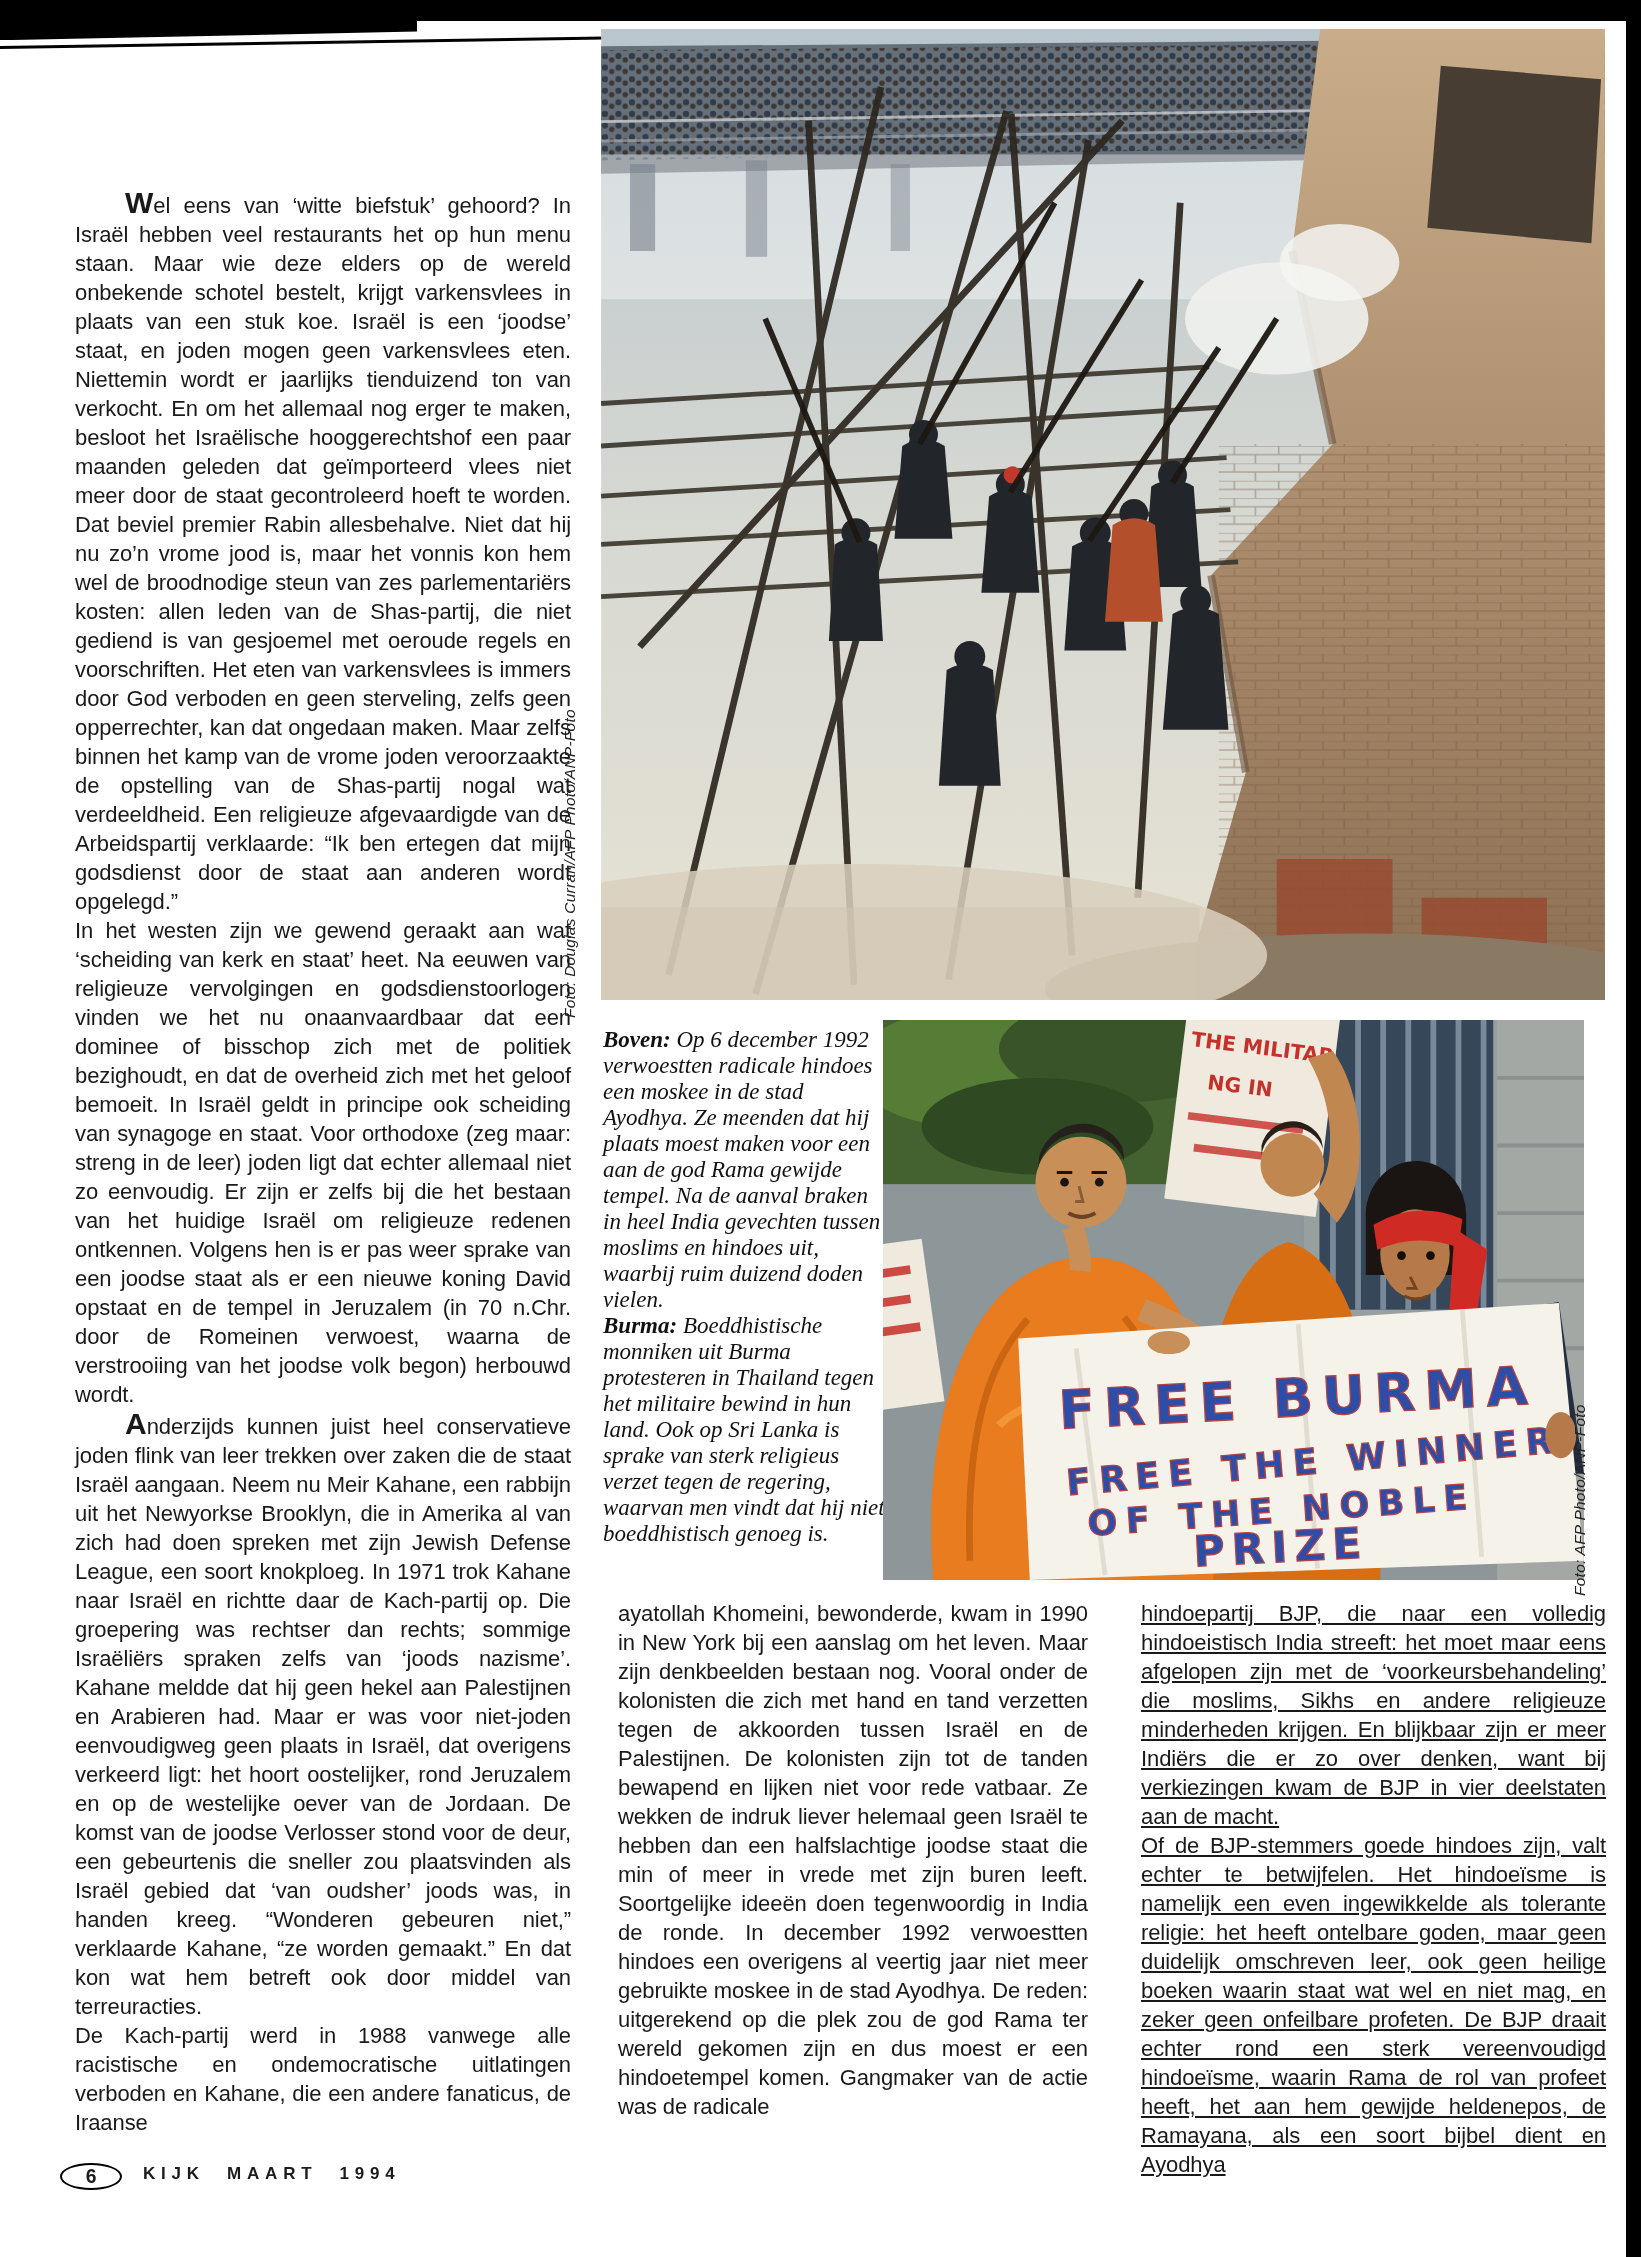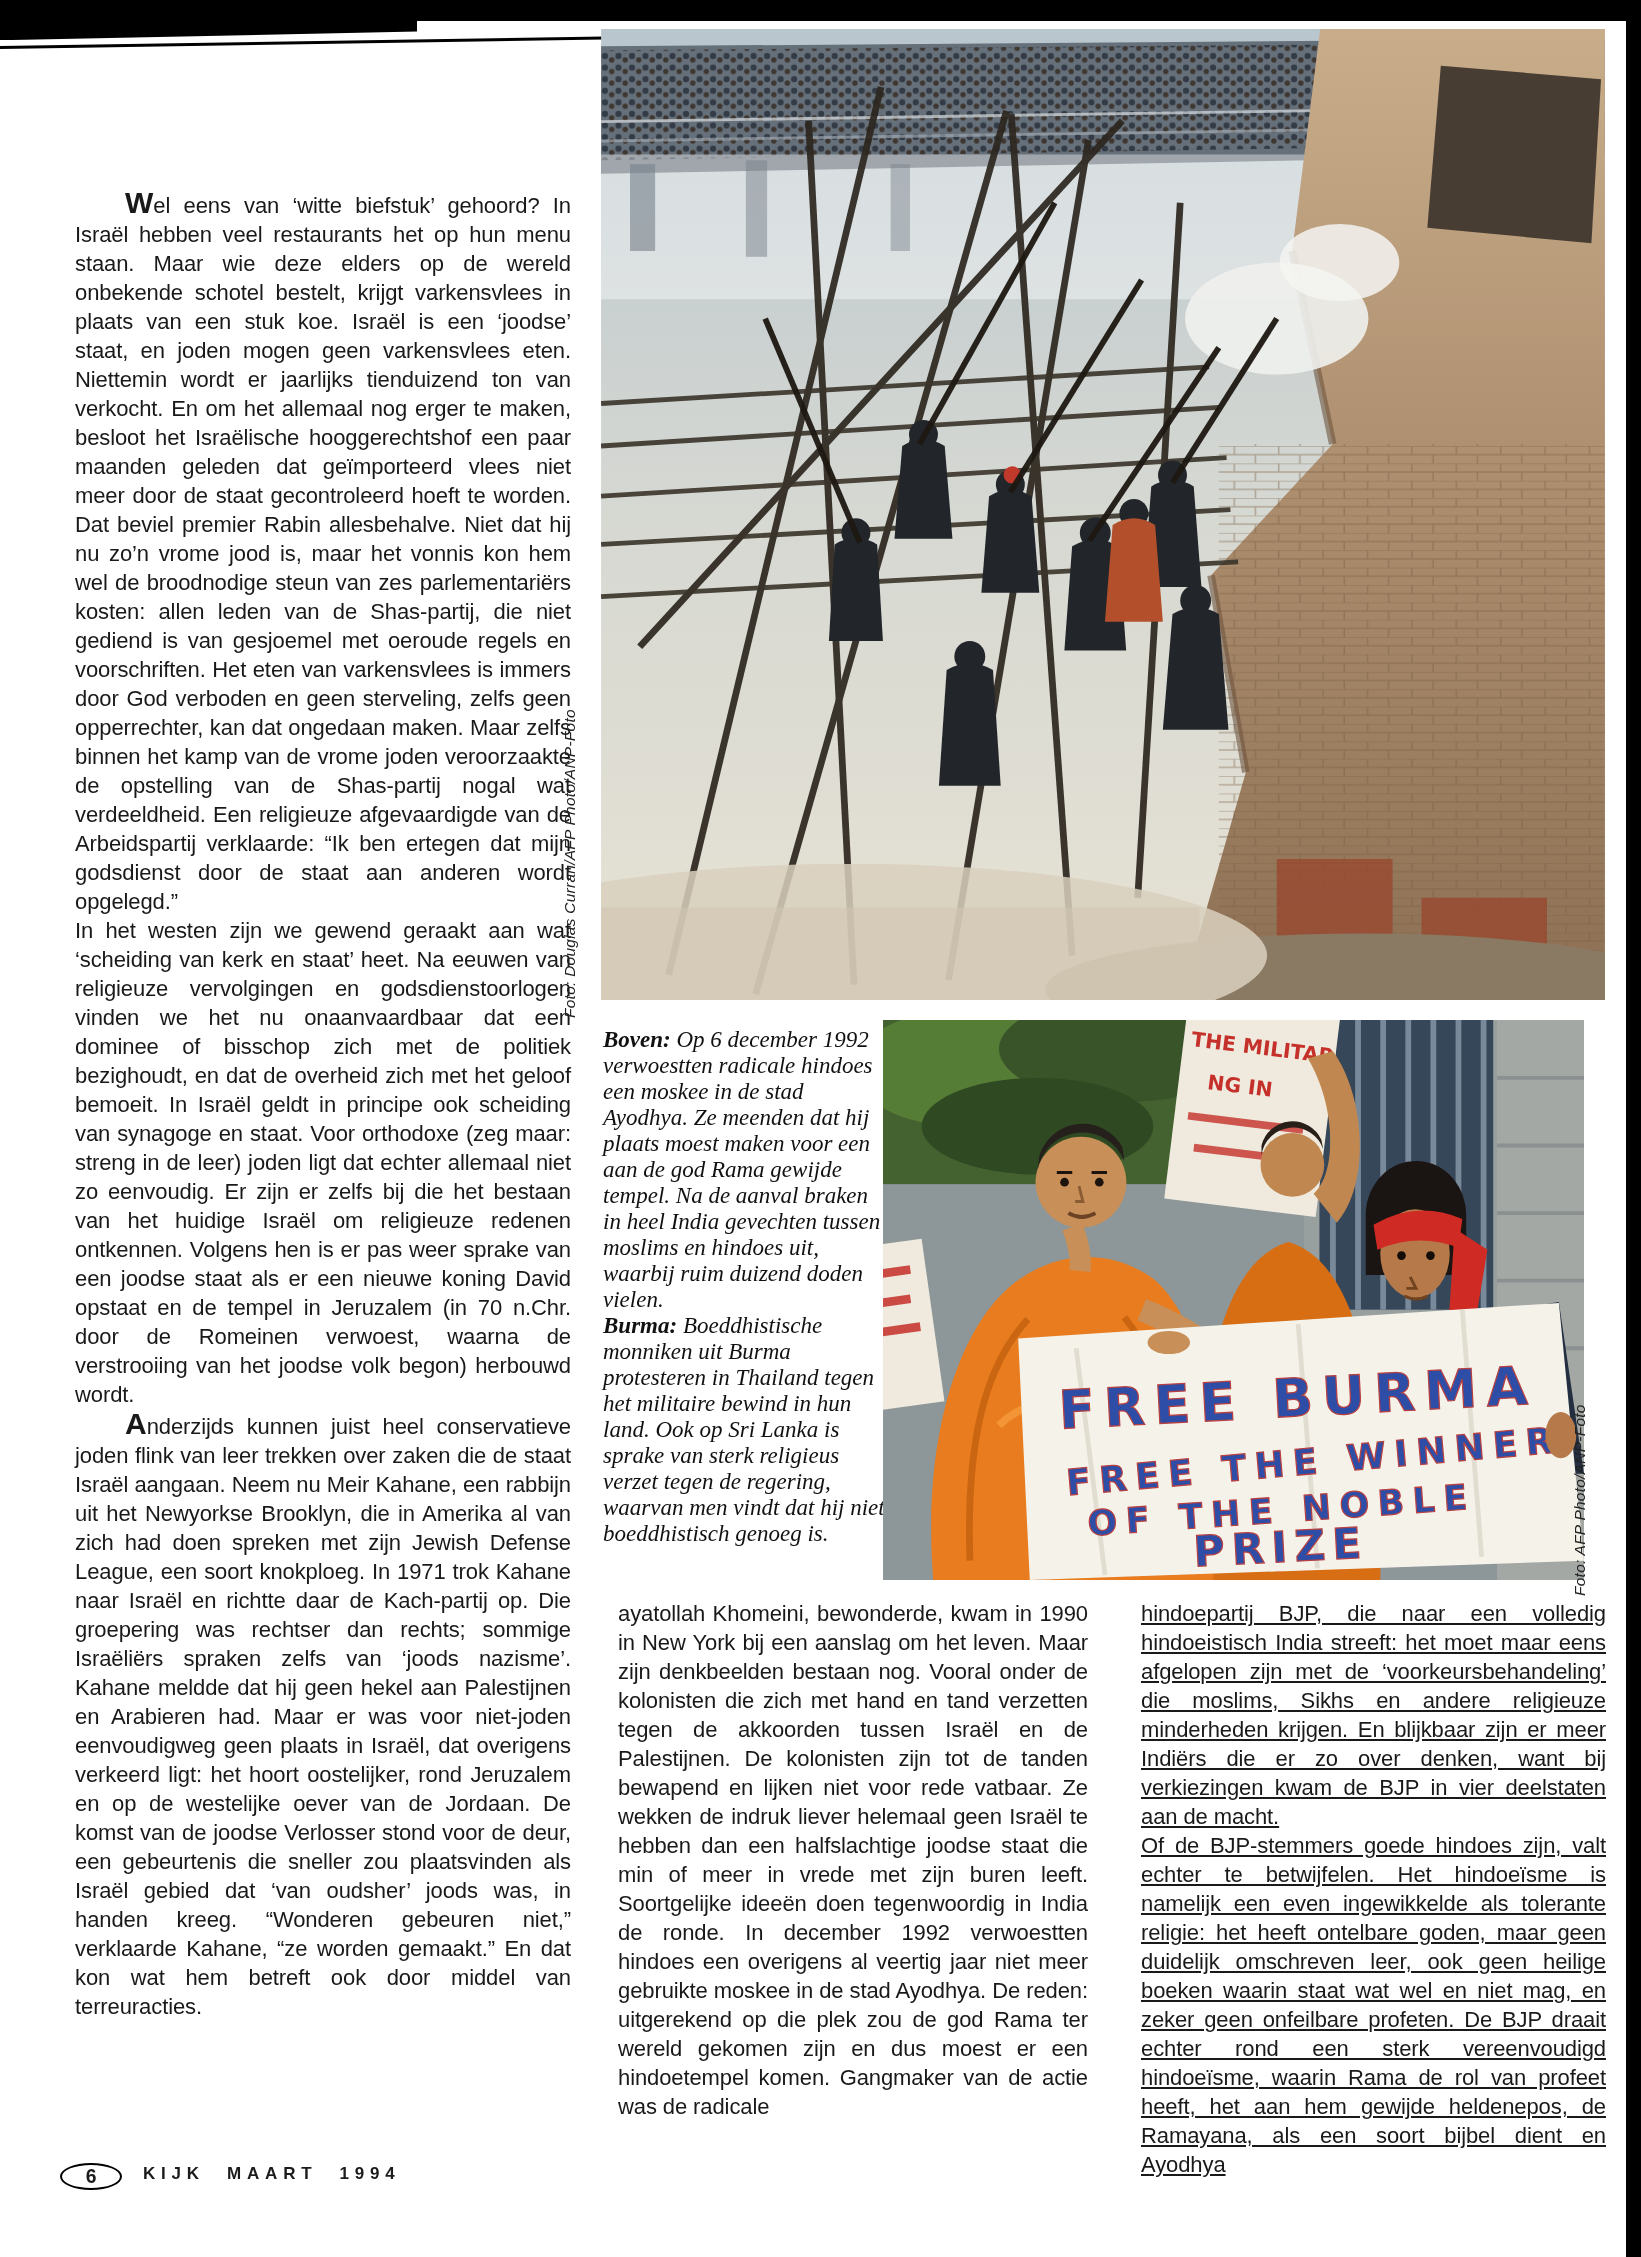--- a/index.html
+++ b/index.html
@@ -32,20 +32,21 @@
 
   <div class="artifact" style="left:0;top:0;width:1641px;height:21px;"></div>
   <div class="artifact" style="left:0;top:21px;width:417px;height:19.3px;clip-path:polygon(0 0,100% 0,100% 55%,0 100%);"></div>
   <div class="artifact" style="left:0;top:46px;width:838px;height:2.9px;transform:rotate(-0.9deg);transform-origin:left top;"></div>
   <div class="artifact" style="left:1626px;top:0;width:15.4px;height:2257px;"></div>
 
   <div class="body-col" style="left:75px;top:188px;width:496px;">
     <p class="ind"><span class="dropcap">W</span><span>el eens van ‘witte biefstuk’ gehoord? In Israël hebben veel restaurants het op hun menu staan. Maar wie deze elders op de wereld onbekende schotel bestelt, krijgt varkensvlees in plaats van een stuk koe. Israël is een ‘joodse’ staat, en joden mogen geen varkensvlees eten. Niettemin wordt er jaarlijks tienduizend ton van verkocht. En om het allemaal nog erger te maken, besloot het Israëlische hooggerechtshof een paar maanden geleden dat geïmporteerd vlees niet meer door de staat gecontroleerd hoeft te worden. Dat beviel premier Rabin allesbehalve. Niet dat hij nu zo’n vrome jood is, maar het vonnis kon hem wel de broodnodige steun van zes parlementariërs kosten: allen leden van de Shas-partij, die niet gediend is van gesjoemel met oeroude regels en voorschriften. Het eten van varkensvlees is immers door God verboden en geen sterveling, zelfs geen opperrechter, kan dat ongedaan maken. Maar zelfs binnen het kamp van de vrome joden veroorzaakte de opstelling van de Shas-partij nogal wat verdeeldheid. Een religieuze afgevaardigde van de Arbeidspartij verklaarde: “Ik ben ertegen dat mijn godsdienst door de staat aan anderen wordt opgelegd.”</span></p>
     <p>In het westen zijn we gewend geraakt aan wat ‘scheiding van kerk en staat’ heet. Na eeuwen van religieuze vervolgingen en godsdienstoorlogen vinden we het nu onaanvaardbaar dat een dominee of bisschop zich met de politiek bezighoudt, en dat de overheid zich met het geloof bemoeit. In Israël geldt in principe ook scheiding van synagoge en staat. Voor orthodoxe (zeg maar: streng in de leer) joden ligt dat echter allemaal niet zo eenvoudig. Er zijn er zelfs bij die het bestaan van het huidige Israël om religieuze redenen ontkennen. Volgens hen is er pas weer sprake van een joodse staat als er een nieuwe koning David opstaat en de tempel in Jeruzalem (in 70 n.Chr. door de Romeinen verwoest, waarna de verstrooiing van het joodse volk begon) herbouwd wordt.</p>
     <p class="ind"><span class="dropcap">A</span><span>nderzijds kunnen juist heel conservatieve joden flink van leer trekken over zaken die de staat Israël aangaan. Neem nu Meir Kahane, een rabbijn uit het Newyorkse Brooklyn, die in Amerika al van zich had doen spreken met zijn Jewish Defense League, een soort knokploeg. In 1971 trok Kahane naar Israël en richtte daar de Kach-partij op. Die groepering was rechtser dan rechts; sommige Israëliërs spraken zelfs van ‘joods nazisme’. Kahane meldde dat hij geen hekel aan Palestijnen en Arabieren had. Maar er was voor niet-joden eenvoudigweg geen plaats in Israël, dat overigens verkeerd ligt: het hoort oostelijker, rond Jeruzalem en op de westelijke oever van de Jordaan. De komst van de joodse Verlosser stond voor de deur, een gebeurtenis die sneller zou plaatsvinden als Israël gebied dat ‘van oudsher’ joods was, in handen kreeg. “Wonderen gebeuren niet,” verklaarde Kahane, “ze worden gemaakt.” En dat kon wat hem betreft ook door middel van terreuracties.</span></p>
+    <p>De Kach-partij werd in 1988 vanwege alle racistische en ondemocratische uitlatingen verboden en Kahane, die een andere fanaticus, de Iraanse</p>
   </div>
 
   <div style="position:absolute;left:601px;top:29px;width:1004px;height:971px;">
     <svg width="1004" height="971" viewBox="0 0 1040 1006">
       <defs>
         <linearGradient id="sky" x1="0" y1="0" x2="0" y2="1">
           <stop offset="0" stop-color="#b9c6ce"></stop>
             <stop offset="0.5" stop-color="#d6d8d2"></stop>
           <stop offset="1" stop-color="#e7e2d4"></stop>
         </linearGradient>

